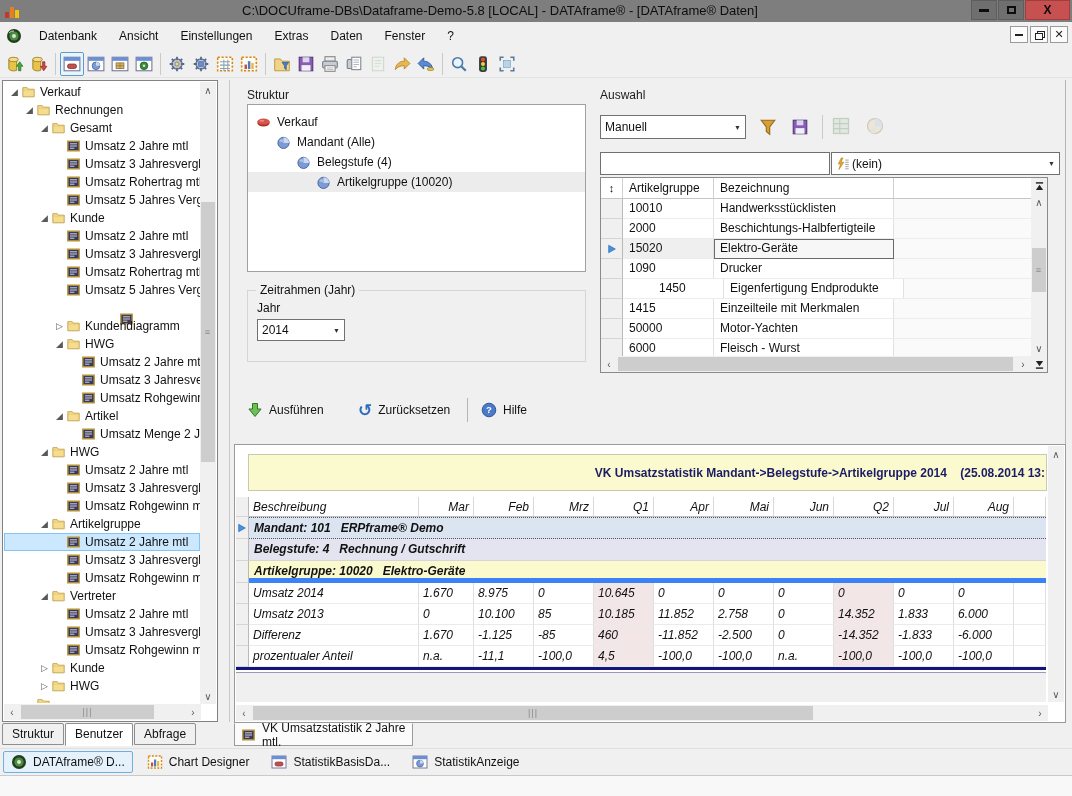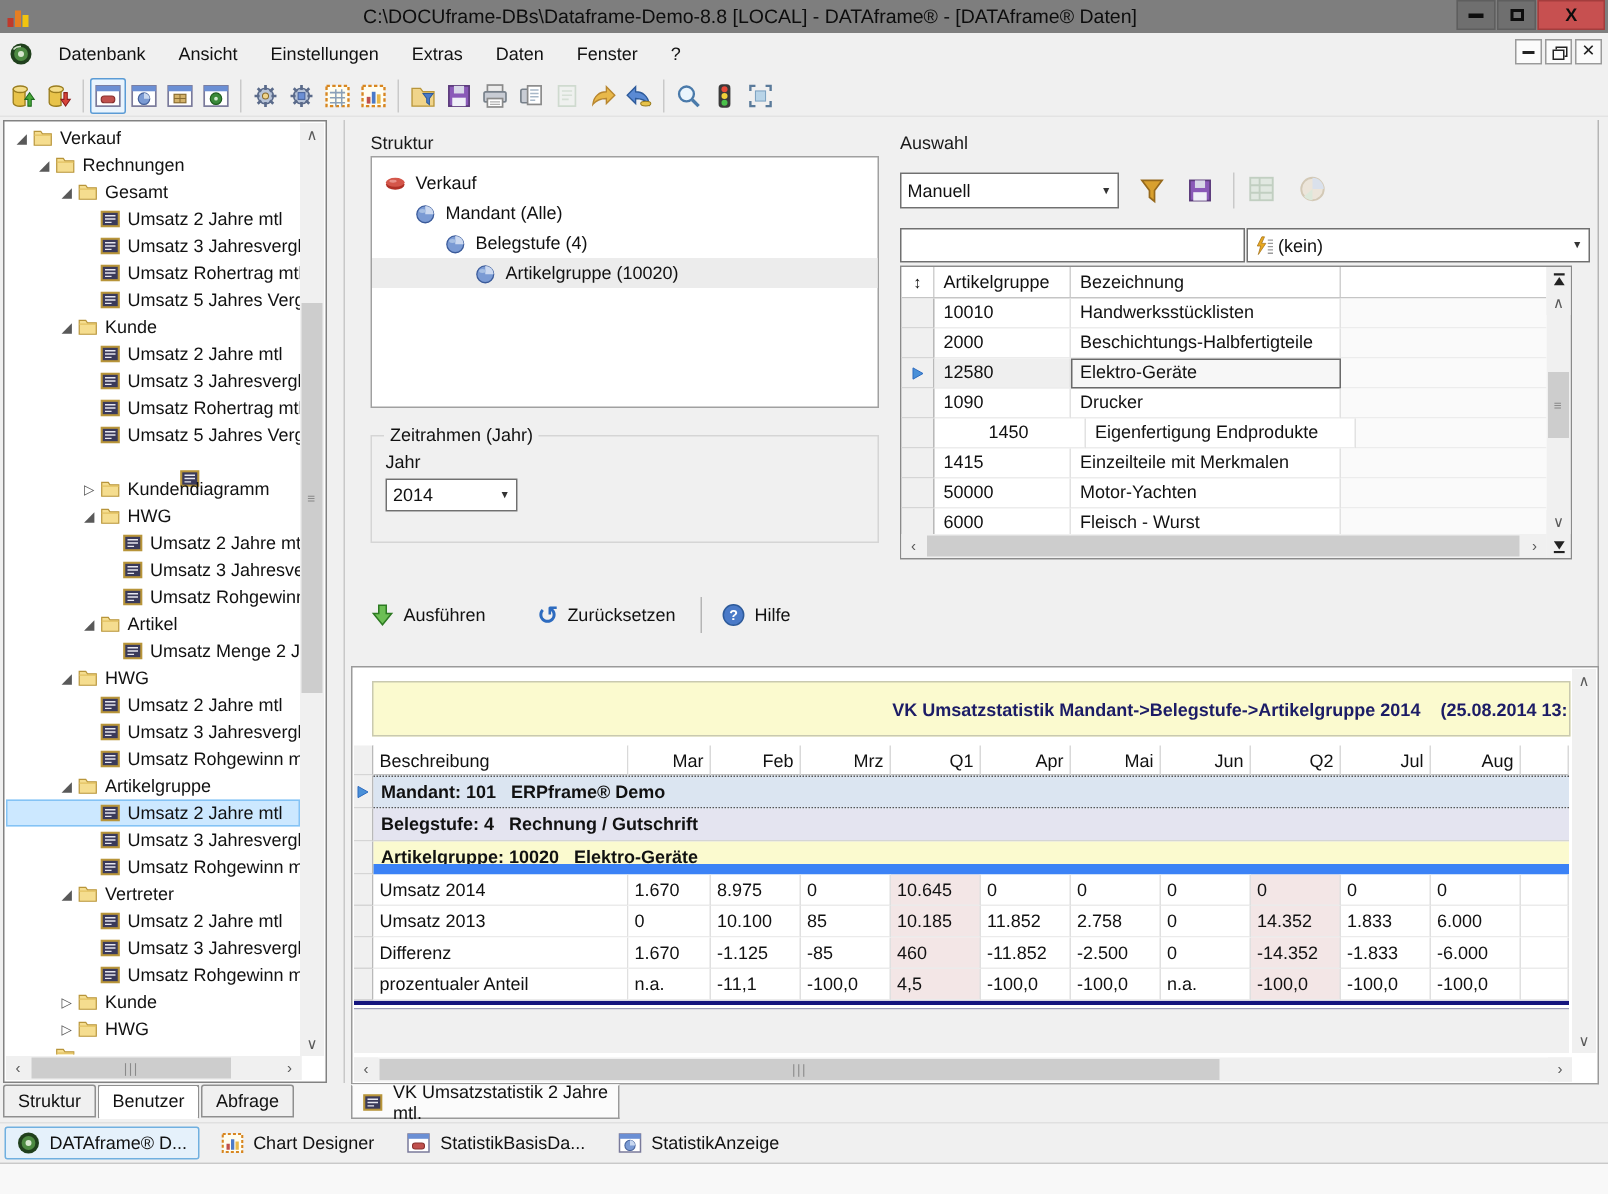--- a/index.html
+++ b/index.html
@@ -91,21 +91,21 @@
   
   .action-btn{display:flex;align-items:center;gap:6px;position:absolute;height:24px;}
   .action-label{line-height:24px;}
   .reset-glyph{color:#2d6bbf;font-size:17px;font-weight:bold;line-height:1;transform:scaleX(-1);}
 
   
   .stat-panel{left:234px;top:444px;width:832px;height:279px;background:#fff;border:1px solid #9a9a9a;box-sizing:border-box;}
   .banner{position:absolute;left:13px;top:9px;width:799px;height:37px;background:#fbfacf;border:1px solid #c9c9b0;box-sizing:border-box;
           display:flex;align-items:center;justify-content:flex-end;overflow:hidden;}
   .banner-text{font-weight:bold;color:#1c1c66;font-size:12px;white-space:pre;padding-right:1px;}
-  .stat-table{position:absolute;left:1px;top:52px;width:810px;}
+  .stat-table{position:absolute;left:1px;top:52px;width:810px;font-style:italic;}
   .st-row{display:grid;grid-template-columns:13px 170px 55px 60px 60px 60px 60px 60px 60px 60px 60px 60px 32px;}
   .st-hcell{height:20px;line-height:20px;border-right:1px solid #d9d9d9;border-bottom:1px solid #c0c0c0;box-sizing:border-box;
             padding:0 4px;white-space:nowrap;overflow:hidden;background:#fff;}
   .st-hcell.num{text-align:right;}
   .st-group{height:22px;line-height:21px;font-weight:bold;white-space:pre;padding-left:5px;box-sizing:border-box;grid-column:2/-1;overflow:hidden;}
   .st-cell{height:21px;line-height:20px;border-right:1px solid #e0e0e0;border-bottom:1px solid #ebebeb;box-sizing:border-box;
            padding:0 4px;white-space:nowrap;overflow:hidden;background:#fff;}
   .st-cell.num{text-align:left;}
   .st-rowhdr{background:#f0f0f0;border-right:1px solid #b9b9b9;border-bottom:1px solid #d5d5d5;box-sizing:border-box;display:flex;align-items:center;justify-content:center;}
   .navy-line{height:3px;background:#14147e;}
@@ -131,21 +131,21 @@
 <div id="app">
 
   <div class="abs titlebar">
     <span class="ic abs" style="left:4px;top:3px;width:16px;height:16px;">
         <svg viewBox="0 0 16 16">
           <rect x="1" y="9" width="4" height="6" fill="#c0392b"></rect>
           <rect x="6" y="4" width="4" height="11" fill="#e67e22"></rect>
           <rect x="11" y="7" width="4" height="8" fill="#f1c40f"></rect>
         </svg>
       </span>
-    <div class="abs title-text">C:\DOCUframe-DBs\Dataframe-Demo-8.8 [LOCAL] - DATAframe® - [DATAframe® Daten]</div>
+    <div class="abs title-text">C:\DOCUframe-DBs\Dataframe-Demo-5.8 [LOCAL] - DATAframe® - [DATAframe® Daten]</div>
     <div class="abs cap-btn" style="left:971px;width:26px;">
         <span class="glyph-min"></span>
       </div>
     <div class="abs cap-btn" style="left:998px;width:26px;">
         <span class="glyph-max"></span>
       </div>
     <div class="abs cap-btn close" style="left:1025px;width:45px;">
         <span class="glyph-x">X</span>
       </div>
   </div>
@@ -864,21 +864,21 @@
           <div class="agrid-cell" style="width:91px;">2000</div>
           <div class="agrid-cell" style="width:180px;">Beschichtungs-Halbfertigteile</div>
           <div class="agrid-cell" style="flex:1;border-right:none;background:#fafafa;"></div>
         </div>
         <div class="agrid-row">
           <div class="rowhdr" style="width:22px;">
             <svg viewBox="0 0 12 12" width="10" height="10">
               <path d="M2 1.5l8 4.5-8 4.5z" fill="#4a90d8" stroke="#2d6bbf" stroke-width=".8"></path>
             </svg>
           </div>
-          <div class="agrid-cell" style="width:91px;background:#efefef;">12580</div>
+          <div class="agrid-cell" style="width:91px;background:#efefef;">15020</div>
           <div class="agrid-cell" style="width:180px;background:#f7f7f7;outline:1px solid #6a6a6a;outline-offset:-1px;">Elektro-Geräte</div>
           <div class="agrid-cell" style="flex:1;border-right:none;background:#fafafa;"></div>
         </div>
         <div class="agrid-row">
           <div class="rowhdr" style="width:22px;"></div>
           <div class="agrid-cell" style="width:91px;">1090</div>
           <div class="agrid-cell" style="width:180px;">Drucker</div>
           <div class="agrid-cell" style="flex:1;border-right:none;background:#fafafa;"></div>
         </div>
         <div class="agrid-row">
@@ -982,21 +982,21 @@
             </svg>
           </div>
           <div class="st-group" style="background:#dbe5f1;border-top:1px dotted #555;border-bottom:1px dotted #555;">Mandant: 101   ERPframe® Demo</div>
         </div>
         <div class="st-row">
           <div class="st-rowhdr"></div>
           <div class="st-group" style="background:#e4e4f0;border-bottom:1px solid #d5d5d5;">Belegstufe: 4   Rechnung / Gutschrift</div>
         </div>
         <div class="st-row">
           <div class="st-rowhdr"></div>
-          <div class="st-group" style="background:#fbfacf;border-bottom:7px solid #3b82f6;">Artikelgruppe: 10020   Elektro-Geräte</div>
+          <div class="st-group" style="background:#fbfacf;border-bottom:5px solid #3b82f6;">Artikelgruppe: 10020   Elektro-Geräte</div>
         </div>
         <div class="st-row">
           <div class="st-rowhdr"></div>
           <div class="st-cell">Umsatz 2014</div>
           <div class="st-cell num" style="">1.670</div>
           <div class="st-cell num" style="">8.975</div>
           <div class="st-cell num" style="">0</div>
           <div class="st-cell num" style="background:#f3e6e6;">10.645</div>
           <div class="st-cell num" style="">0</div>
           <div class="st-cell num" style="">0</div>

